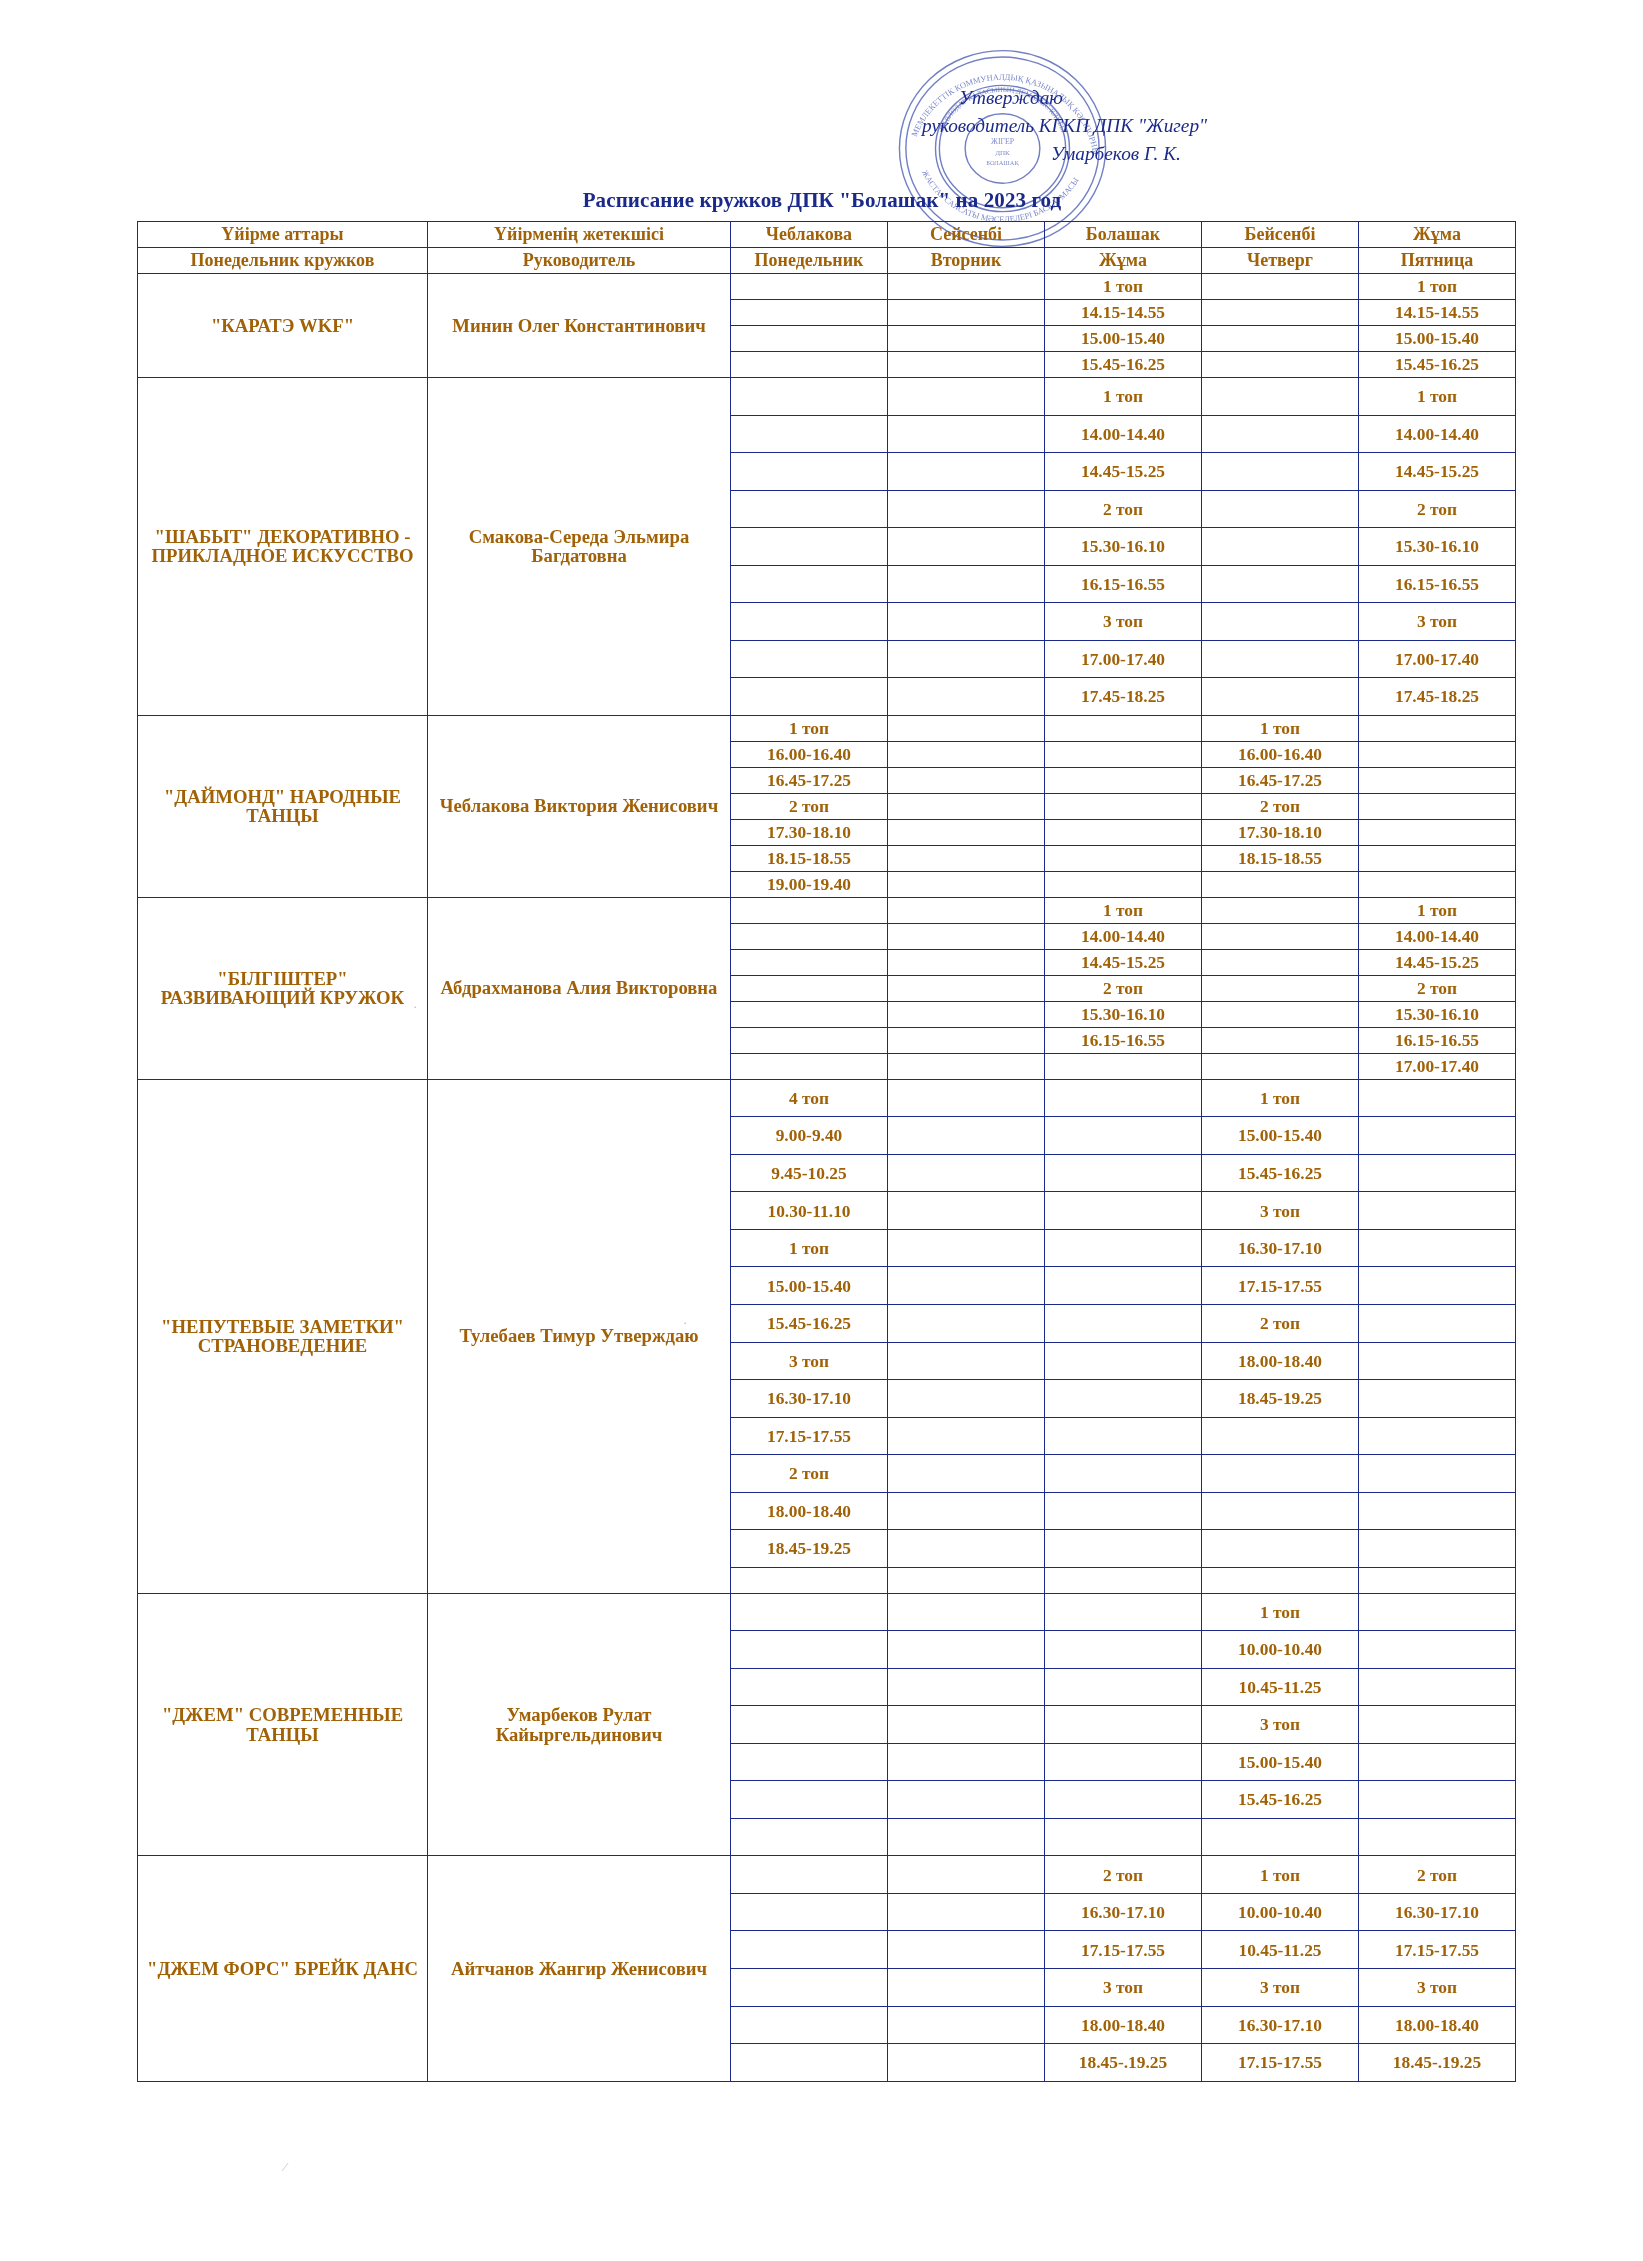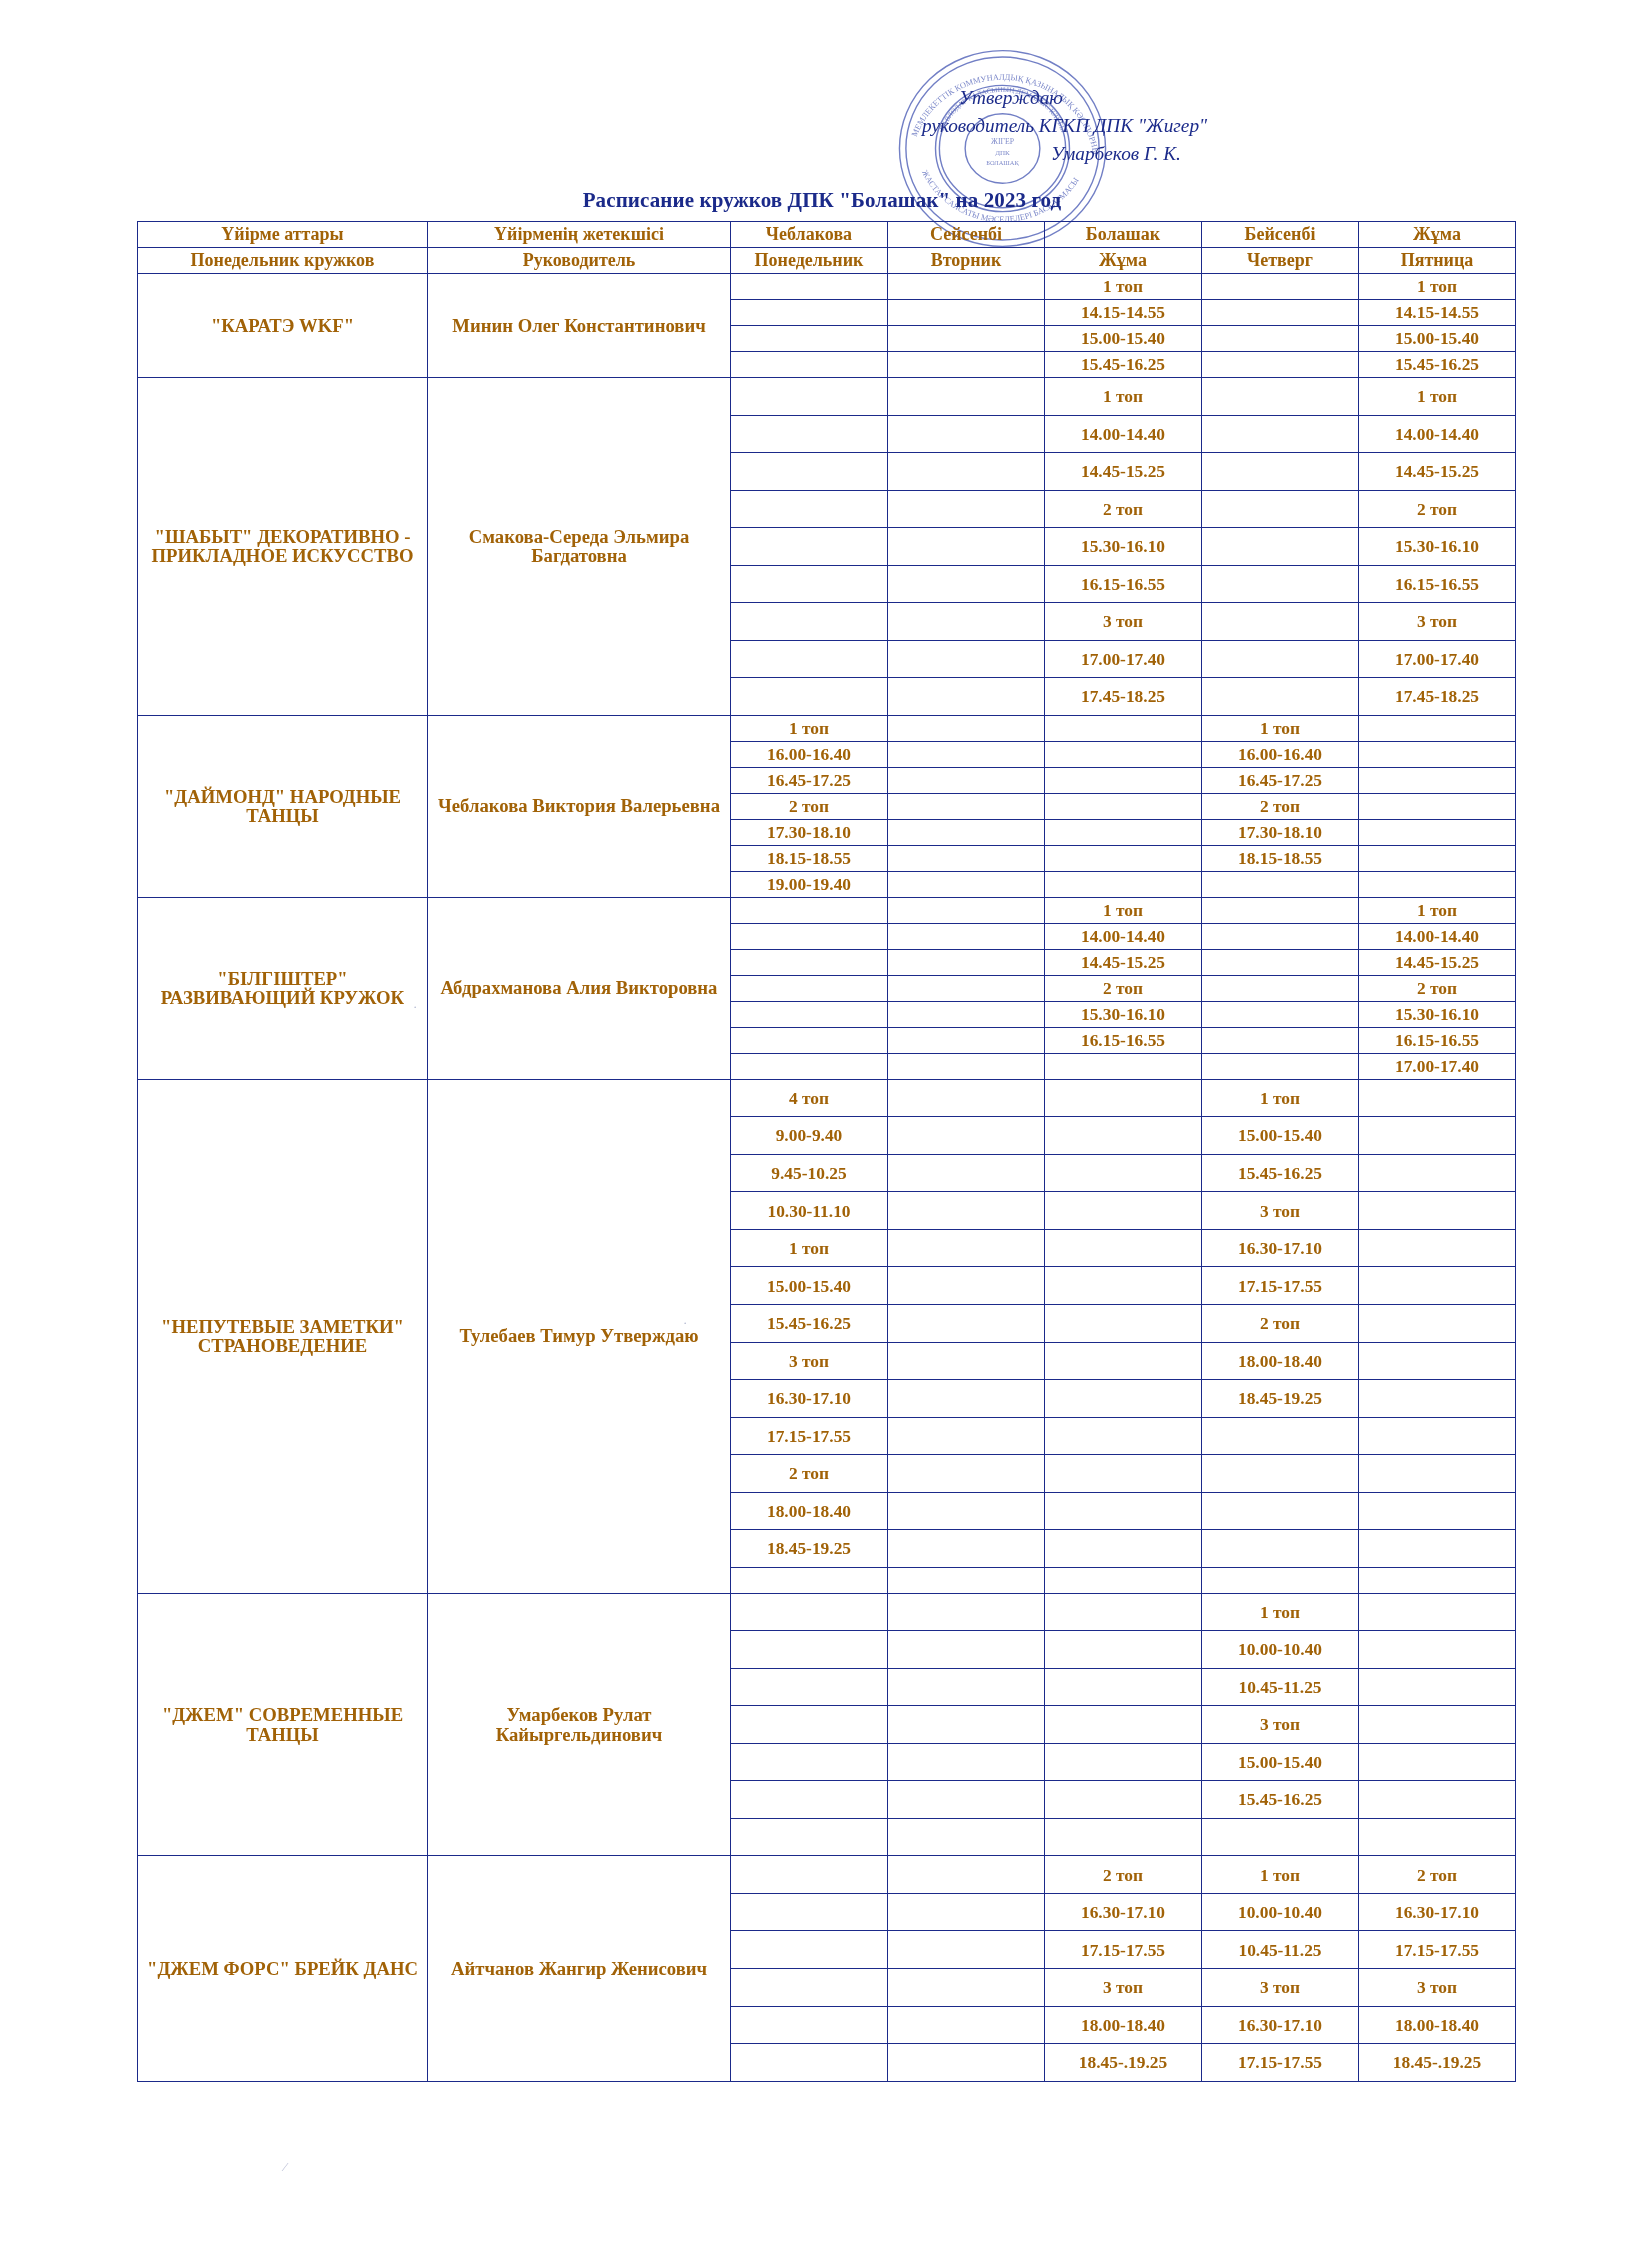--- a/index.html
+++ b/index.html
@@ -278,21 +278,21 @@
         <tr>
           <td class="empty"></td>
           <td class="empty"></td>
           <td class="time">17.45-18.25</td>
           <td class="empty"></td>
           <td class="time">17.45-18.25</td>
           <td class="time">17.45-18.25</td>
         </tr>
         <tr>
           <td class="name-cell" rowspan="7">"ДАЙМОНД" НАРОДНЫЕ ТАНЦЫ</td>
-          <td class="lead-cell" rowspan="7">Чеблакова Виктория Валерьевна</td>
+          <td class="lead-cell" rowspan="7">Чеблакова Виктория Женисович</td>
           <td class="group">1 топ</td>
           <td class="empty"></td>
           <td class="empty"></td>
           <td class="group">1 топ</td>
           <td class="empty"></td>
           <td class="empty"></td>
         </tr>
         <tr>
           <td class="time">16.00-16.40</td>
           <td class="empty"></td>

